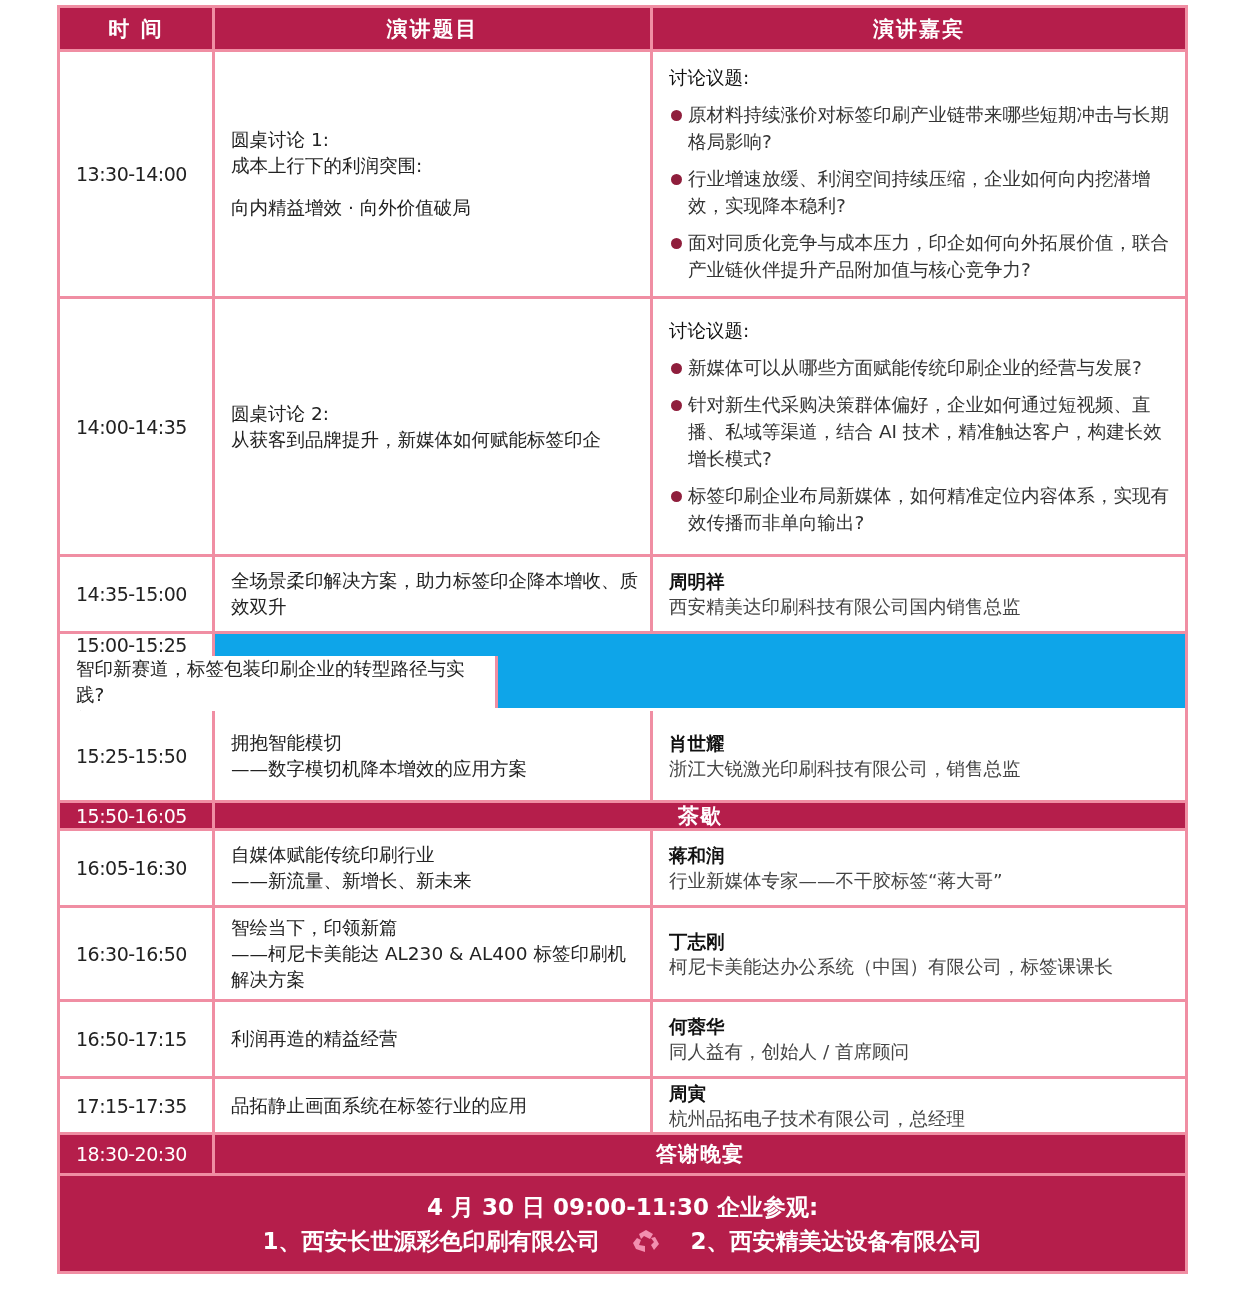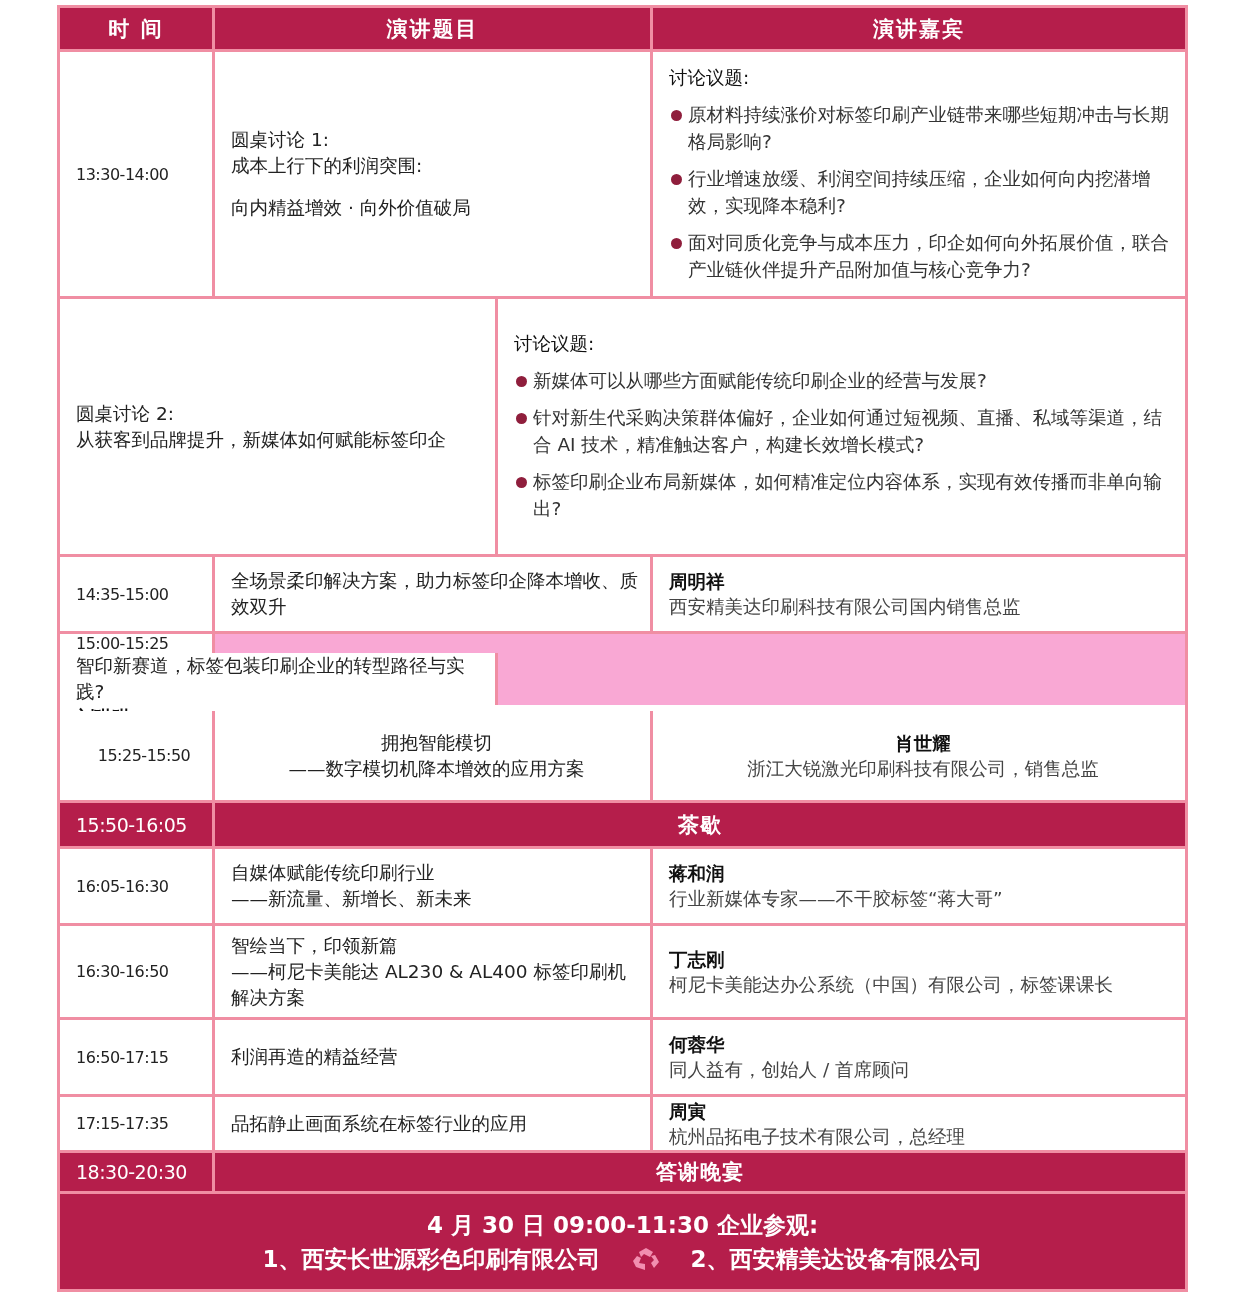--- a/index.html
+++ b/index.html
@@ -1,23 +1,23 @@
 <!DOCTYPE html>
 <html><head>
 <meta charset="utf-8">
 <style>
   html, body { margin: 0; padding: 0; background: #ffffff; }
   body { width: 1240px; height: 1314px; position: relative; overflow: hidden;
          font-family: "DejaVu Sans", "Liberation Sans", sans-serif; color: #222; }
   .agenda { position: absolute; left: 57px; top: 5px; width: 1131px;
-            border: 3px solid #f08ea3; box-sizing: border-box; background: #f9a8d4; }
+            border: 3px solid #f08ea3; box-sizing: border-box; background: #0ea5e9; }
   .row { display: flex; box-sizing: border-box; border-bottom: 3px solid #f08ea3; }
   .row:last-child { border-bottom: none; }
   .cell { box-sizing: border-box; background: #fff; display: flex; flex-direction: column; justify-content: center; }
-  .c1 { width: 155px; border-right: 3px solid #f08ea3; padding-left: 16px; font-size: 16px; letter-spacing: -0.5px; }
+  .c1 { width: 155px; border-right: 3px solid #f08ea3; padding-left: 16px; font-size: 19px; letter-spacing: -0.5px; }
   .c2 { width: 438px; border-right: 3px solid #f08ea3; padding: 0 8px 0 16px; font-size: 18.5px; line-height: 26px; }
   .c3 { flex: 1; padding: 0 8px 0 16px; font-size: 18.5px; line-height: 26px; }
   .head .cell { background: #b51e4b; color: #fff; font-weight: bold; font-size: 21px; align-items: center; padding: 0; letter-spacing: 2px; }
   .head { height: 44px; }
   .band .cell { background: #b51e4b; color: #fff; }
   .band .c1 { font-size: 19px; }
   .band .span { flex: 1; align-items: center; font-weight: bold; font-size: 21px; letter-spacing: 1px; }
   .topic-title { color: #222; }
   .discuss-label { font-size: 18.5px; margin-bottom: 10px; color:#111; }
   .bullet { position: relative; padding-left: 19px; margin-bottom: 10px; line-height: 27px; color: #333; }
@@ -51,20 +51,21 @@
     </div>
     <div class="cell c3">
       <div class="discuss-label">讨论议题:</div>
       <div class="bullet"><span class="dot"></span><span>原材料持续涨价对标签印刷产业链带来哪些短期冲击与长期格局影响?</span></div>
       <div class="bullet"><span class="dot"></span><span>行业增速放缓、利润空间持续压缩，企业如何向内挖潜增效，实现降本稳利?</span></div>
       <div class="bullet"><span class="dot"></span><span>面对同质化竞争与成本压力，印企如何向外拓展价值，联合产业链伙伴提升产品附加值与核心竞争力?</span></div>
     </div>
   </div>
 
   <div class="row" style="height:258px;">
+    <div class="cell c1">14:00-14:35</div>
     <div class="cell c2">
       <div class="topic-title">圆桌讨论 2:</div>
       <div class="topic-title">从获客到品牌提升，新媒体如何赋能标签印企</div>
     </div>
     <div class="cell c3">
       <div class="discuss-label">讨论议题:</div>
       <div class="bullet"><span class="dot"></span><span>新媒体可以从哪些方面赋能传统印刷企业的经营与发展?</span></div>
       <div class="bullet"><span class="dot"></span><span>针对新生代采购决策群体偏好，企业如何通过短视频、直播、私域等渠道，结合 AI 技术，精准触达客户，构建长效增长模式?</span></div>
       <div class="bullet"><span class="dot"></span><span>标签印刷企业布局新媒体，如何精准定位内容体系，实现有效传播而非单向输出?</span></div>
     </div>
@@ -85,33 +86,33 @@
     <div class="cell c1">15:00-15:25</div>
     <div class="cell c2">
       <div class="topic-title">智印新赛道，标签包装印刷企业的转型路径与实践?</div>
     </div>
     <div class="cell c3">
       <div class="speaker-name">刘琳琳</div>
       <div class="speaker-org">西安理工大学 印刷包装与数字媒体学院，副教授</div>
     </div>
   </div>
 
-  <div class="row" style="height:92px;text-align:center;">
+  <div class="row" style="height:92px;">
     <div class="cell c1">15:25-15:50</div>
     <div class="cell c2">
       <div class="topic-title">拥抱智能模切</div>
       <div class="topic-title">——数字模切机降本增效的应用方案</div>
     </div>
     <div class="cell c3">
       <div class="speaker-name">肖世耀</div>
       <div class="speaker-org">浙江大锐激光印刷科技有限公司，销售总监</div>
     </div>
   </div>
 
-  <div class="row band" style="height:46px;">
+  <div class="row band" style="height:28px;">
     <div class="cell c1">15:50-16:05</div>
     <div class="cell span">茶歇</div>
   </div>
 
   <div class="row" style="height:77px;">
     <div class="cell c1">16:05-16:30</div>
     <div class="cell c2">
       <div class="topic-title">自媒体赋能传统印刷行业</div>
       <div class="topic-title">——新流量、新增长、新未来</div>
     </div>

